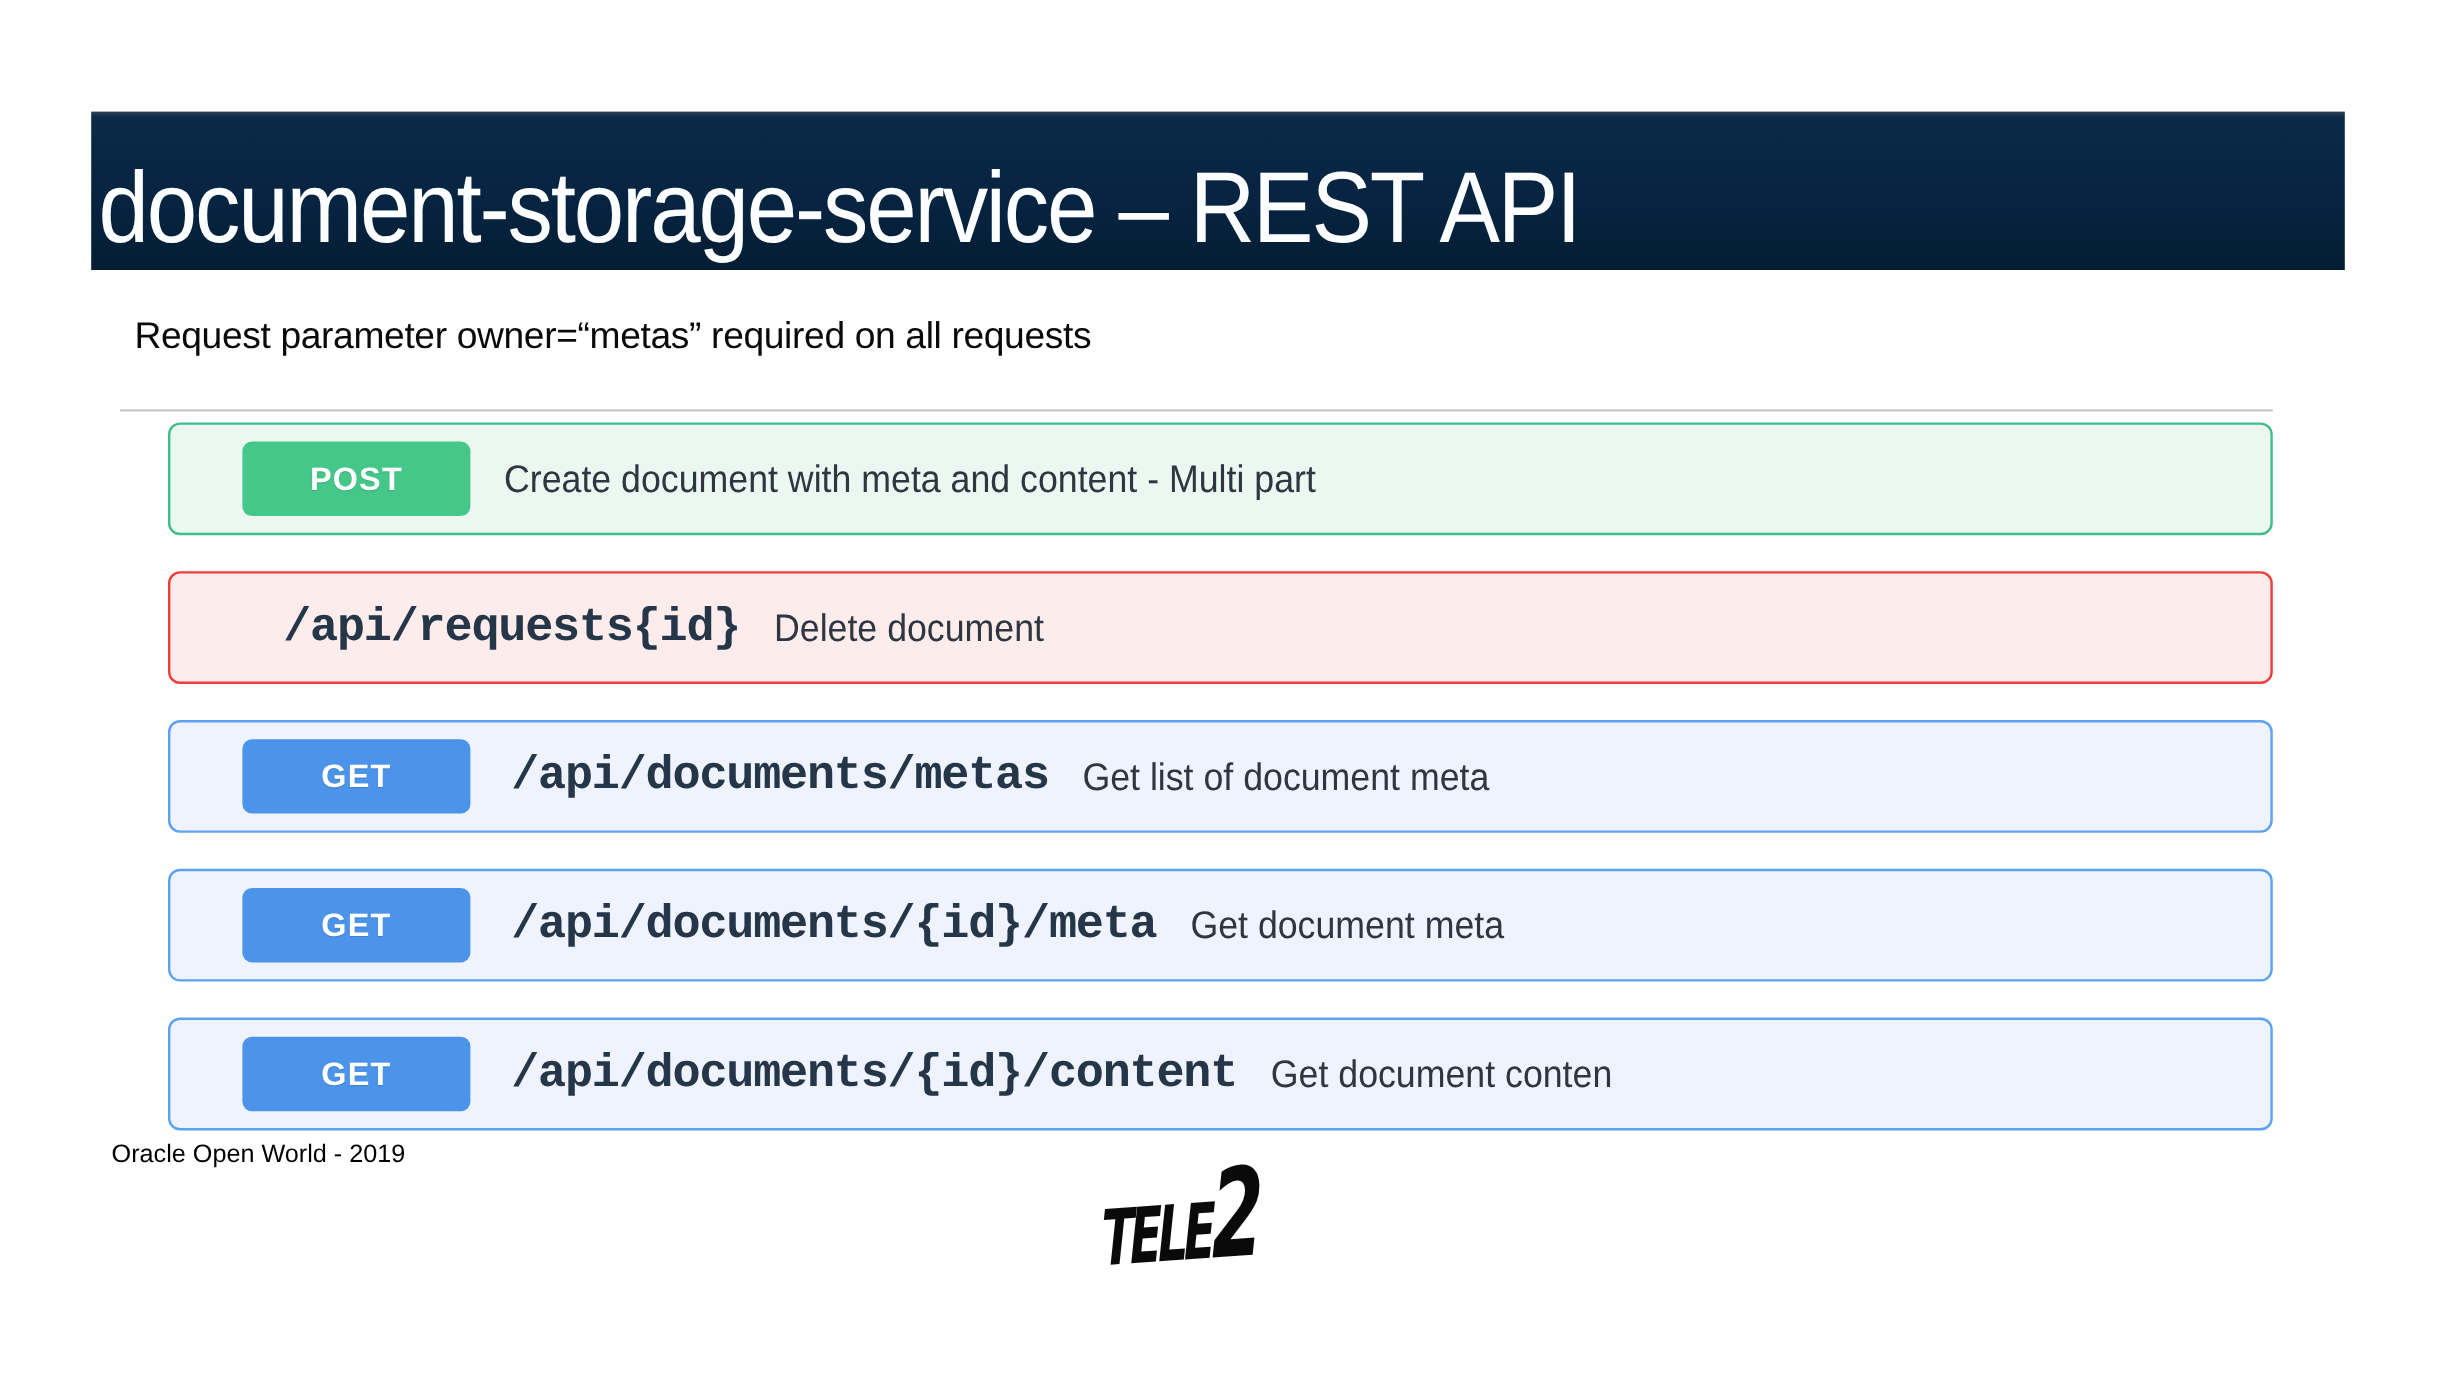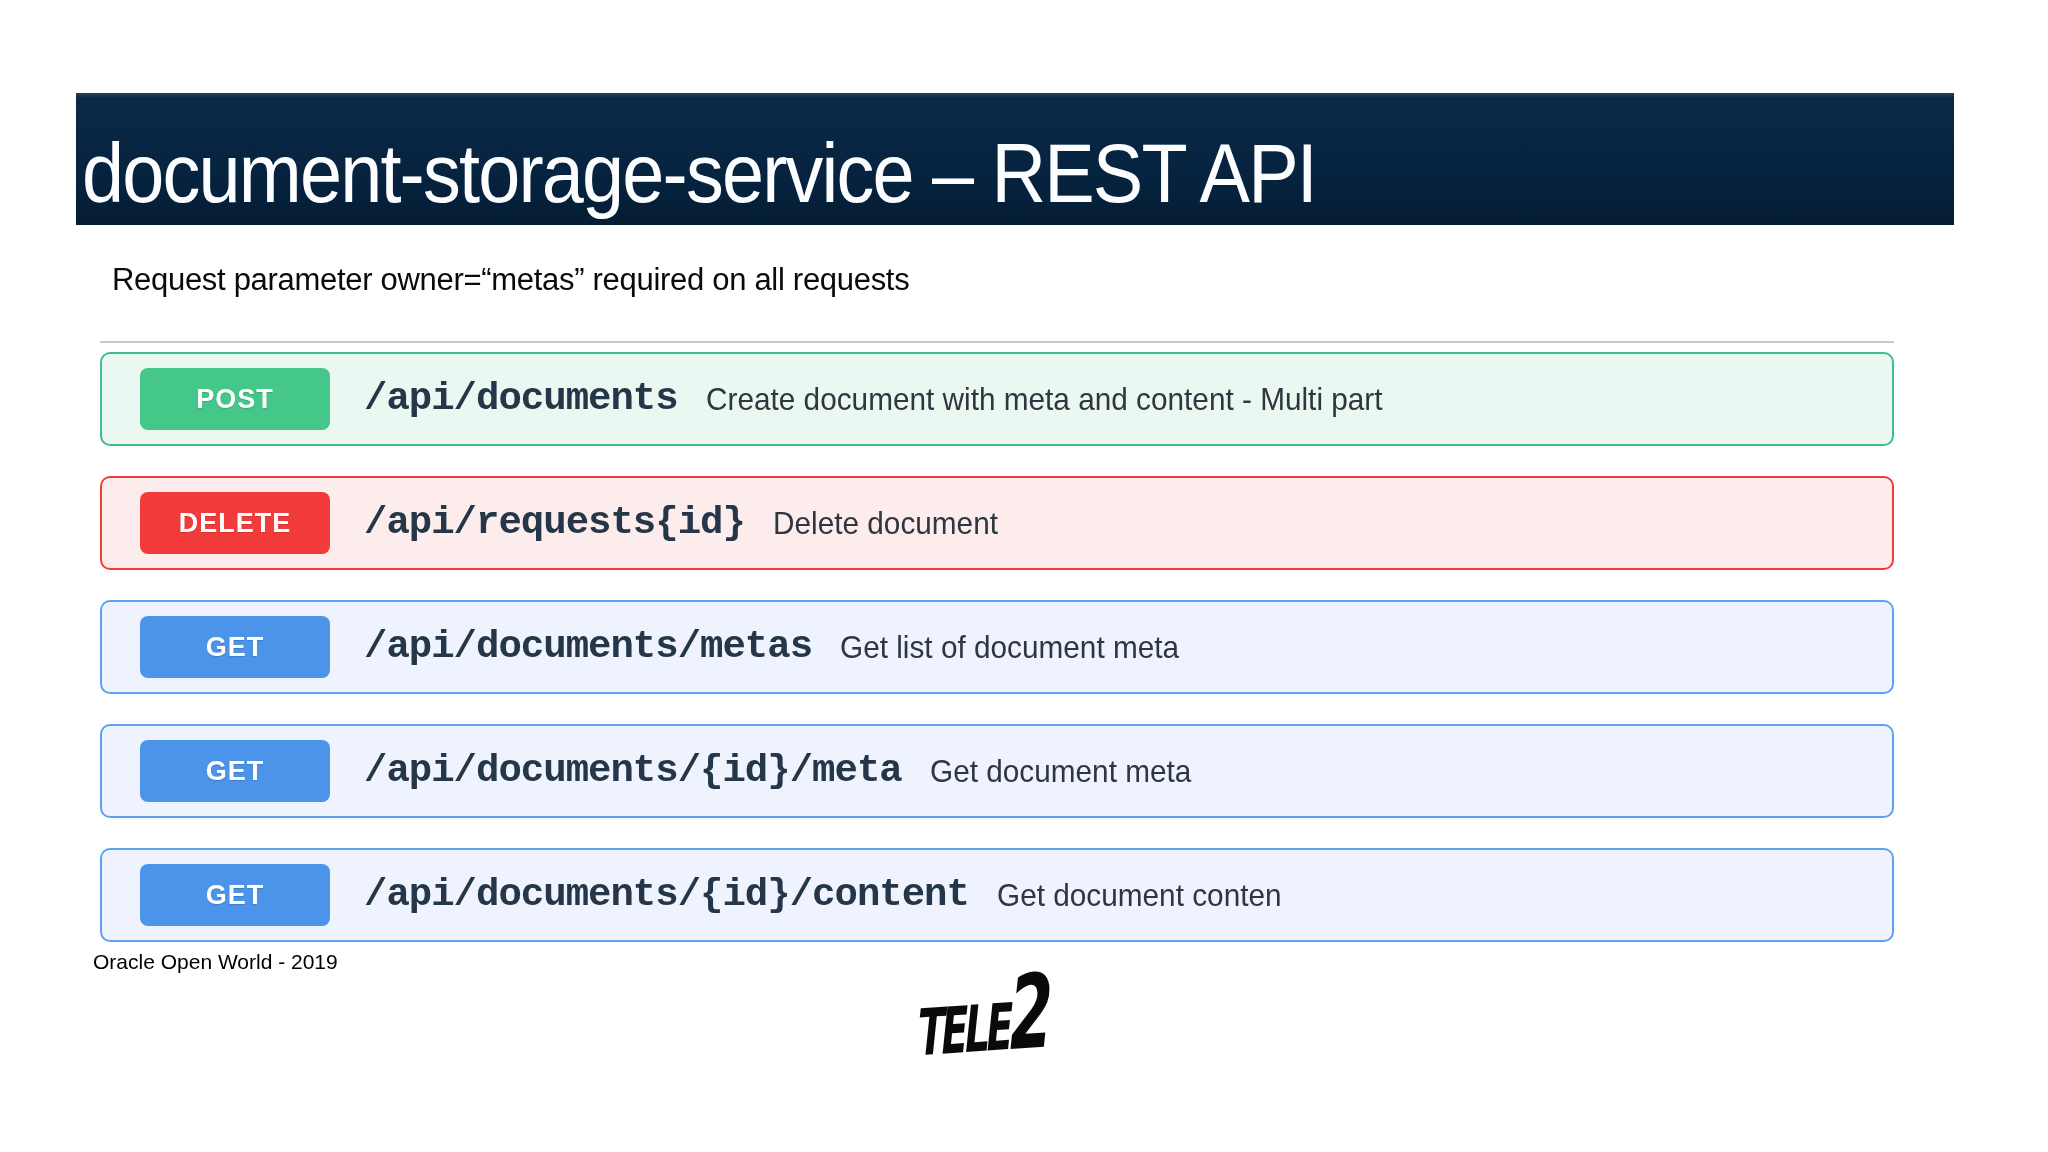--- a/index.html
+++ b/index.html
@@ -22,21 +22,21 @@
   .subtitle{
     position:absolute;left:112px;top:262px;margin:0;
     font-size:31px;color:#0a0a0a;letter-spacing:-0.3px;white-space:nowrap;
   }
   
   .endpoints{position:absolute;left:100px;top:341px;width:1794px;}
   .divider{height:2px;background:#c9c9c9;margin-bottom:9px;}
   .endpoint-row{
     height:94px;box-sizing:border-box;margin-bottom:30px;
     border:2px solid var(--accent);background:var(--bg);
-    border-radius:10px;display:flex;align-items:center;padding-left:38px;
+    border-radius:10px;display:flex;align-items:center;padding-left:60px;margin-left:40px;
   }
   .method-badge{
     min-width:190px;height:62px;box-sizing:border-box;padding:0 30px;
     border-radius:8px;background:var(--badge);color:#ffffff;
     font-weight:700;font-size:27px;letter-spacing:1px;
     display:flex;align-items:center;justify-content:center;
     text-shadow:0 1px 1px rgba(0,0,0,0.15);
   }
   .endpoint-path{
     font-family:"Liberation Mono","DejaVu Sans Mono",monospace;
@@ -73,25 +73,23 @@
     <h1>document-storage-service – REST API</h1>
   </header>
 
   <p class="subtitle">Request parameter owner=“metas” required on all requests</p>
 
   <section class="endpoints">
     <div class="divider"></div>
 
   <div class="endpoint-row" style="--badge: #44c789; --accent: #3fbd8d; --bg: #eaf8f1;">
         <span class="method-badge">POST</span>
-        <span class="endpoint-path">/api/documents</span>
         <span class="endpoint-desc">Create document with meta and content - Multi part</span>
       </div>
       <div class="endpoint-row" style="--badge: #f23c3c; --accent: #f23c3c; --bg: #fdecec;">
-        <span class="method-badge">DELETE</span>
         <span class="endpoint-path">/api/requests{id}</span>
         <span class="endpoint-desc">Delete document</span>
       </div>
       <div class="endpoint-row" style="--badge: #4b94ea; --accent: #5da2f2; --bg: #eef3fd;">
         <span class="method-badge">GET</span>
         <span class="endpoint-path">/api/documents/metas</span>
         <span class="endpoint-desc">Get list of document meta</span>
       </div>
       <div class="endpoint-row" style="--badge: #4b94ea; --accent: #5da2f2; --bg: #eef3fd;">
         <span class="method-badge">GET</span>

